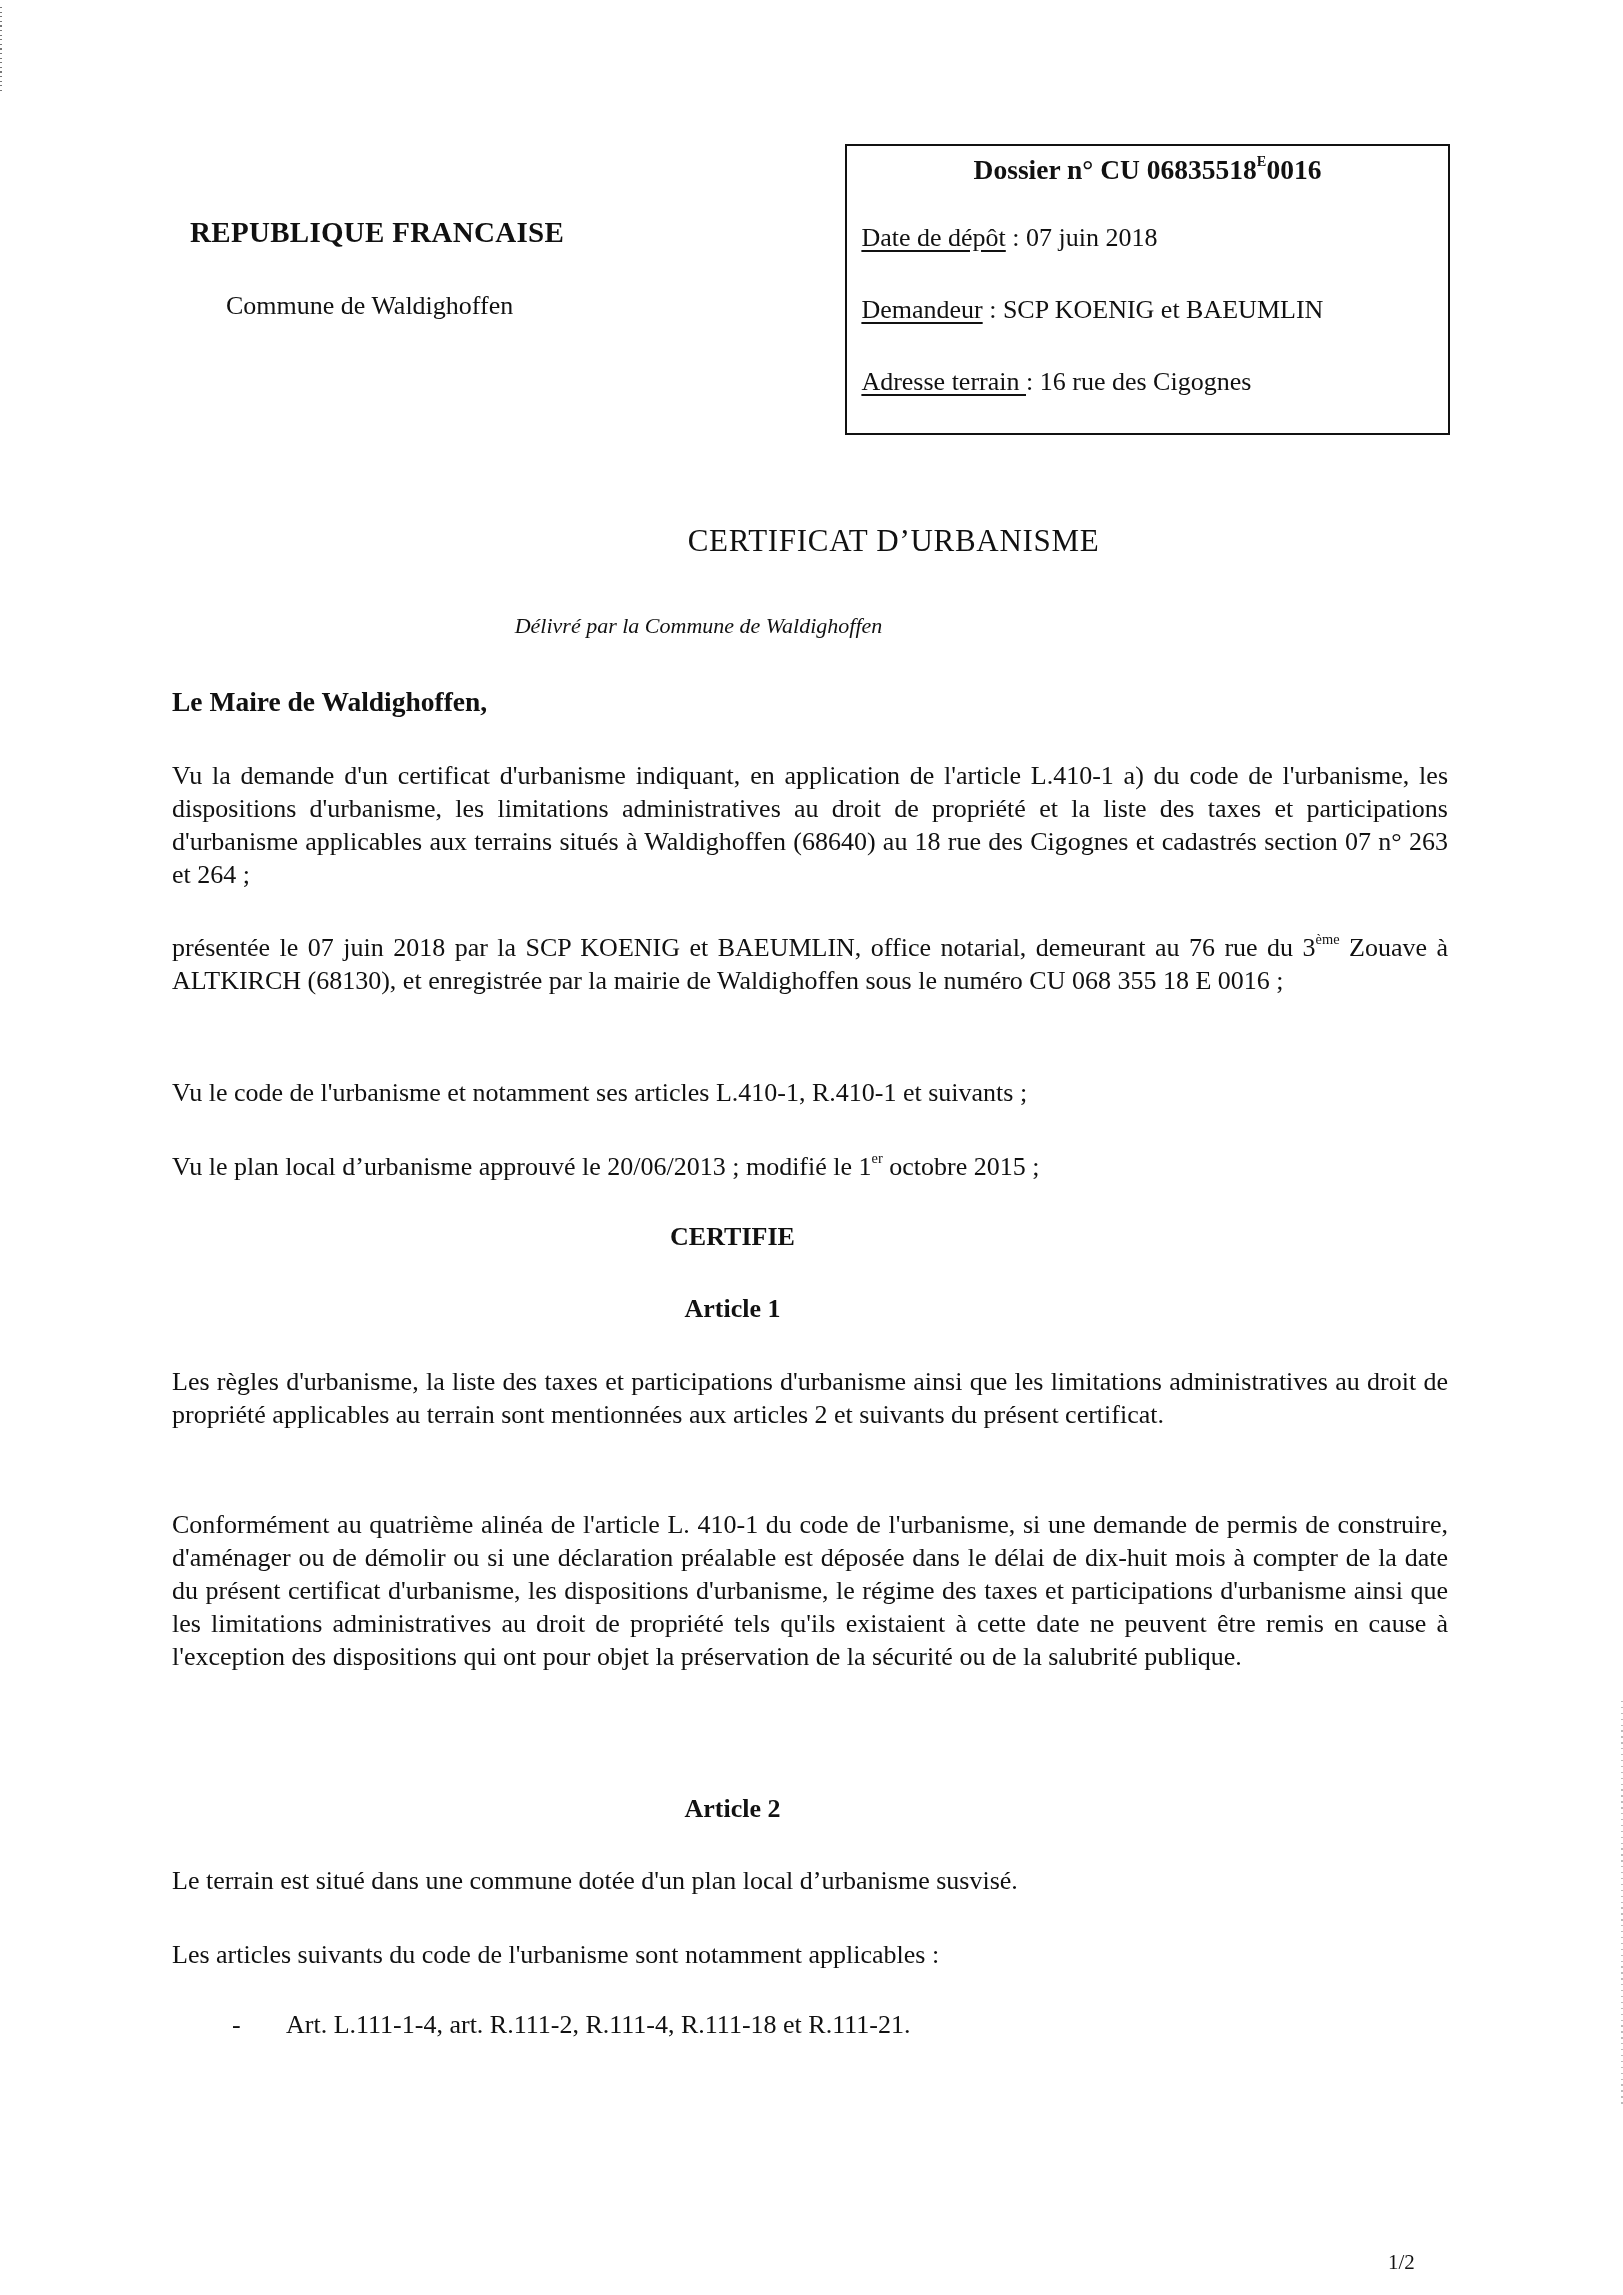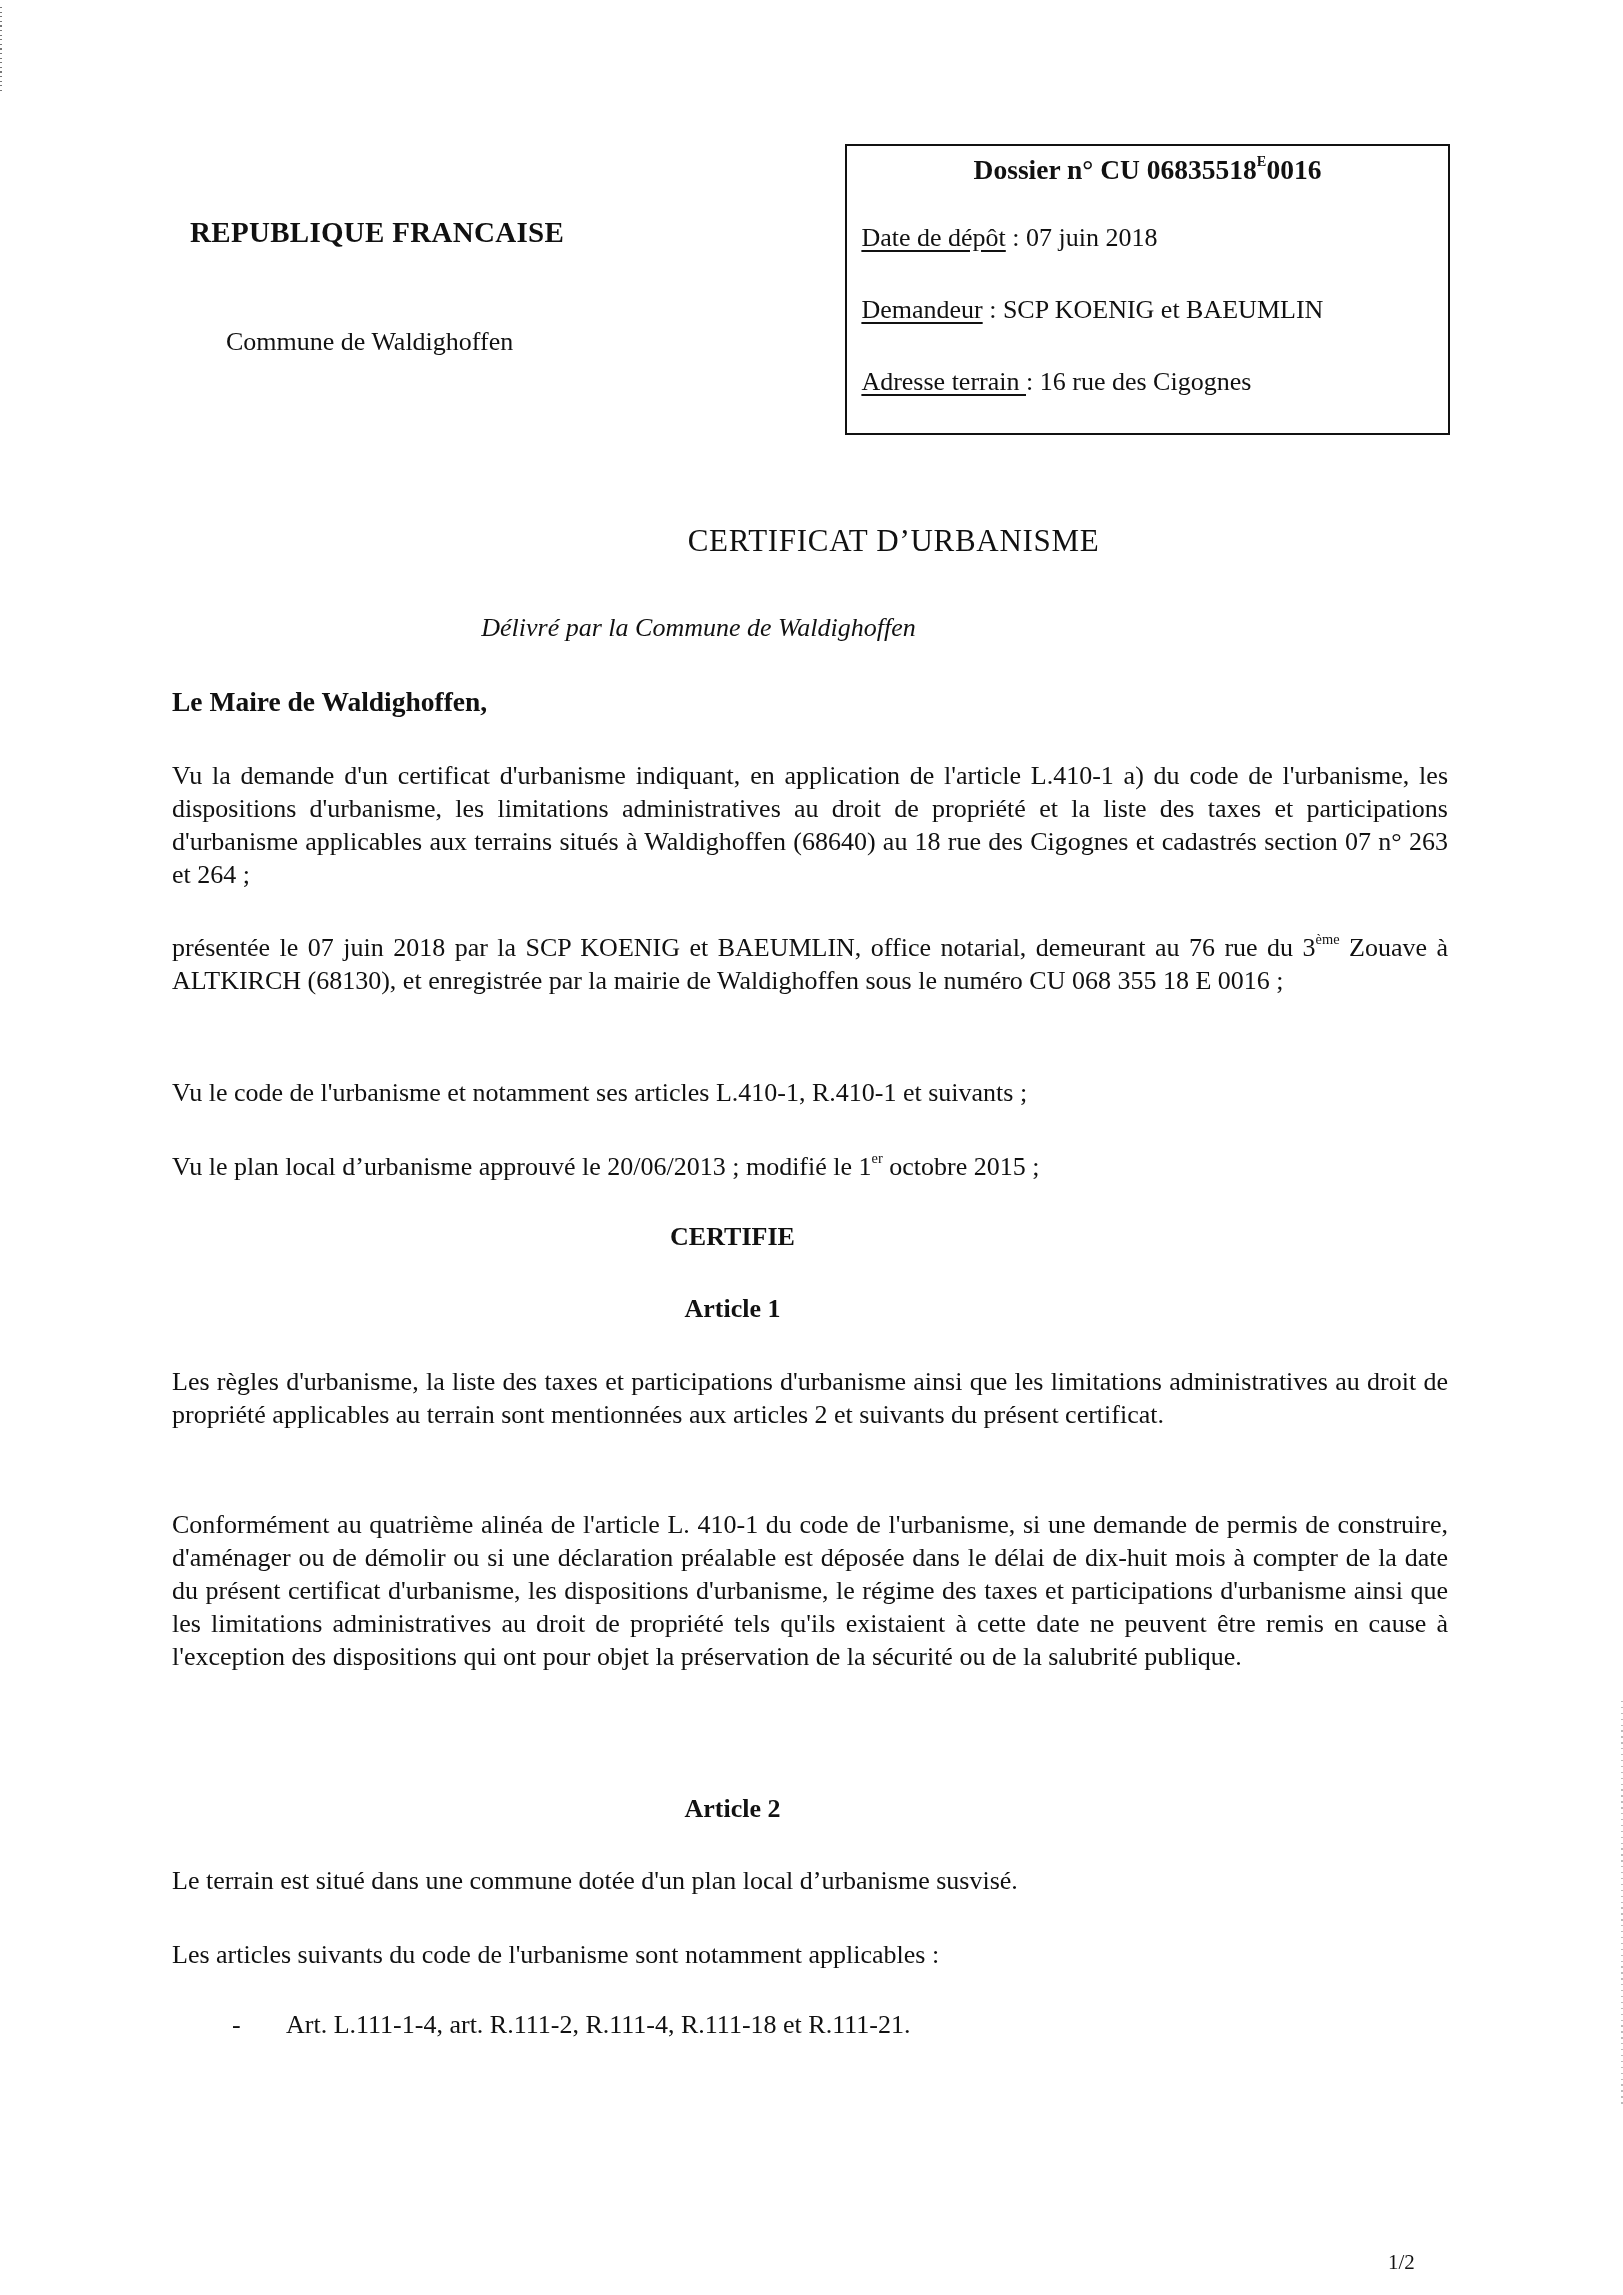--- a/index.html
+++ b/index.html
@@ -35,21 +35,20 @@
     .rep {
       left: 190px; top: 216px;
       font-size: 29px; font-weight: bold;
       letter-spacing: 0.3px;
       white-space: nowrap;
     }
     .commune {
       left: 226px; top: 291px;
       font-size: 26px;
       white-space: nowrap;
-      margin-top: 36px;
     }
 
     
     .dossier-box {
       left: 845px; top: 144px;
       width: 601px; height: 287px;
       border: 2px solid #111;
       box-sizing: content-box;
     }
     .dossier-title {
@@ -82,21 +81,21 @@
       text-align: center;
       font-size: 31px; font-weight: normal;
       letter-spacing: 0.7px;
       white-space: nowrap;
       padding-left: 164px;
       box-sizing: border-box;
     }
     .subtitle {
       left: 0; width: 1285px; top: 613px;
       text-align: center;
-      font-size: 26px; font-style: italic;
+      font-size: 22px; font-style: italic;
       white-space: nowrap;
       padding-left: 112px;
       box-sizing: border-box;
     }
     .maire {
       left: 172px; top: 686px;
       font-size: 27.5px; font-weight: bold;
       white-space: nowrap;
     }
 

